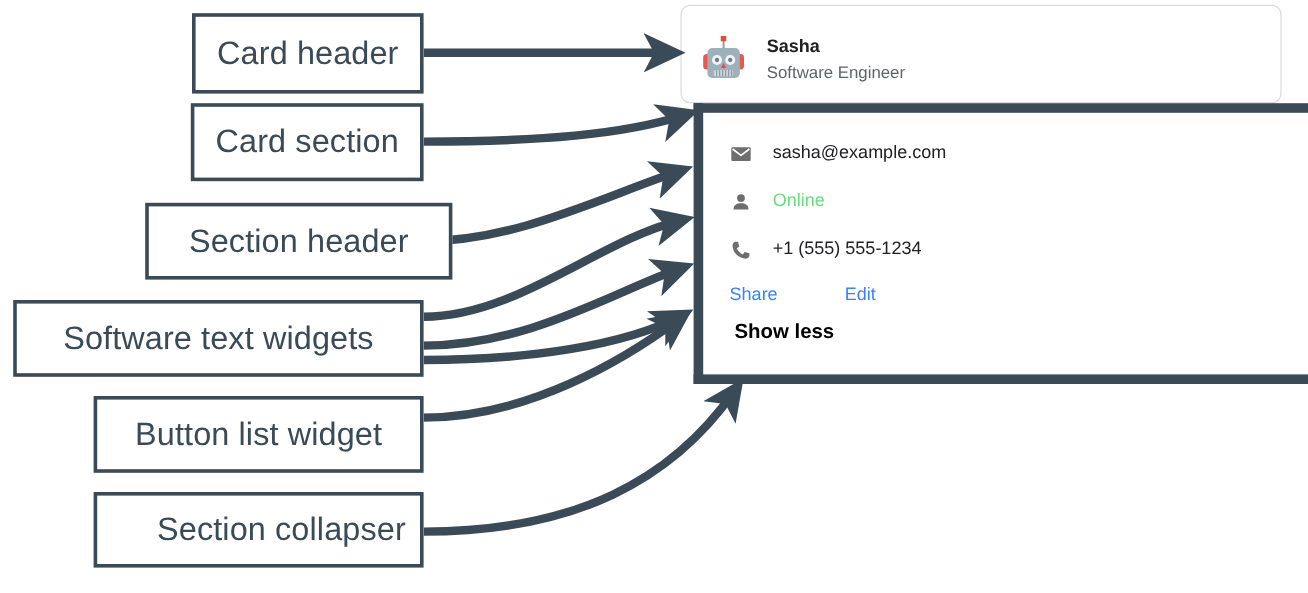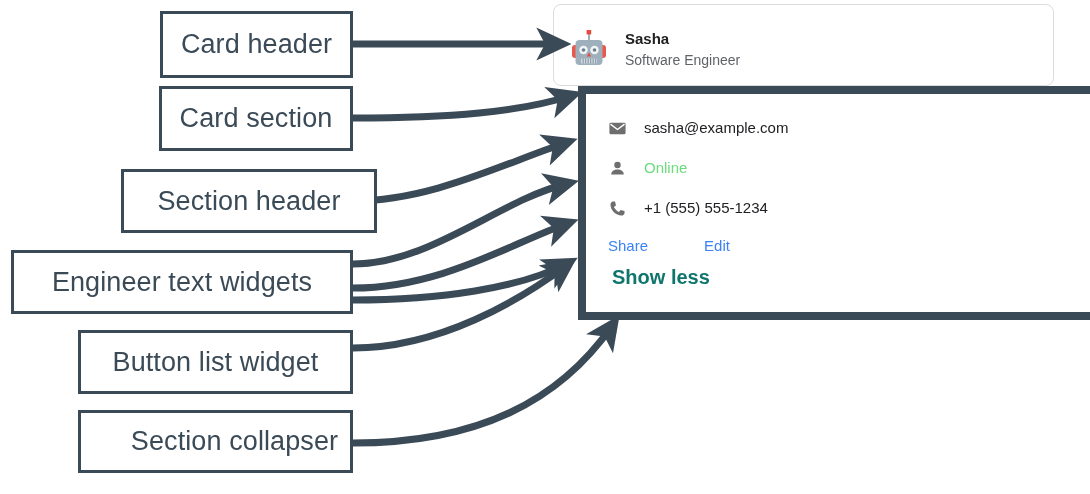--- a/index.html
+++ b/index.html
@@ -39,21 +39,21 @@
     left: 0; top: 0;
     width: 1090px;
     height: 494px;
     z-index: 4;
     pointer-events: none;
   }
 
   
   #demo-card {
     position: absolute;
-    left: 553px;
+    left: 567px;
     top: 4px;
     width: 501px;
     height: 82px;
     box-sizing: border-box;
     background: #ffffff;
     border: 1px solid #dcdcdc;
     border-radius: 8px;
     z-index: 2;
   }
   #card-header {
@@ -146,23 +146,23 @@
     cursor: pointer;
   }
   .link-button.second { margin-left: 56px; }
   .collapser-row {
     display: flex;
     align-items: center;
     height: 30px;
     padding-left: 4px;
   }
   .collapser {
-    font-size: 20px;
+    font-size: 17px;
     font-weight: bold;
-    color: #0f766e;
+    color: #000000;
     line-height: 20px;
     cursor: pointer;
   }
   .status-online { color: #6bdb7c; }
 </style>
 </head>
 <body>
 
 <div class="label-box" style="left:160px; top:11px; width:193px; height:67px;">
   <span>Card header</span>
@@ -170,21 +170,21 @@
 
 <div class="label-box" style="left:159px; top:86px; width:194px; height:65px;">
   <span>Card section</span>
 </div>
 
 <div class="label-box" style="left:121px; top:169px; width:256px; height:64px;">
   <span>Section header</span>
 </div>
 
 <div class="label-box" style="left:11px; top:250px; width:342px; height:64px;">
-  <span>Engineer text widgets</span>
+  <span>Software text widgets</span>
 </div>
 
 <div class="label-box" style="left:78px; top:330px; width:275px; height:64px;">
   <span>Button list widget</span>
 </div>
 
 <div class="label-box" style="left:78px; top:410px; width:275px; height:63px;padding-left:38px;">
   <span>Section collapser</span>
 </div>
 

